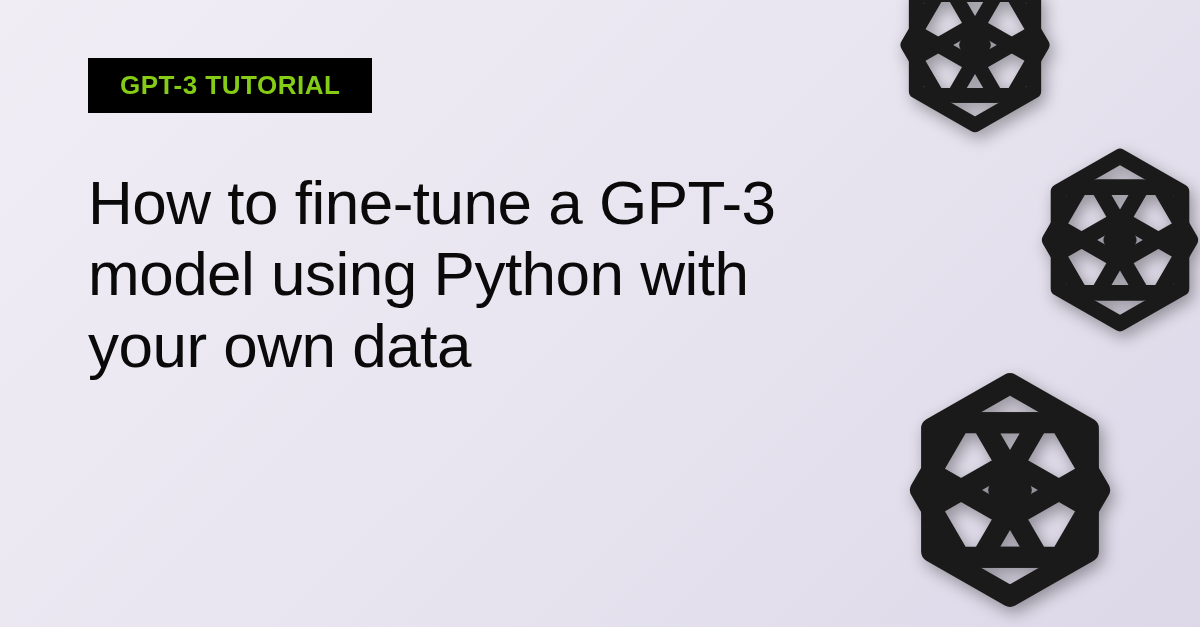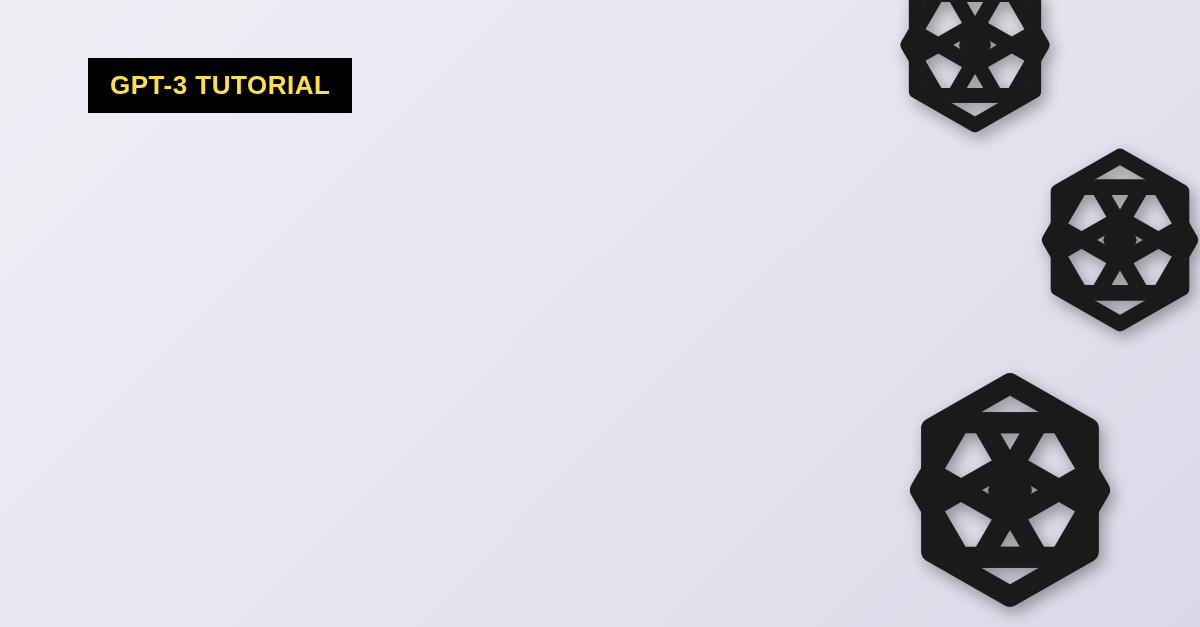--- a/index.html
+++ b/index.html
@@ -17,25 +17,25 @@
     }
     .content {
       padding: 58px 0 0 88px;
       max-width: 820px;
       position: relative;
       z-index: 2;
     }
     .tag {
       display: inline-block;
       background: #000;
-      color: #fde047;
+      color: #84cc16;
       font-size: 26px;
       font-weight: 600;
       letter-spacing: 0.5px;
-      padding: 12px 22px;
+      padding: 12px 32px;
       margin-bottom: 54px;
     }
     .title {
       font-size: 62px;
       font-weight: 500;
       line-height: 1.15;
       color: #0a0a0a;
       margin-bottom: 26px;
       letter-spacing: -0.5px;
     }
@@ -71,20 +71,21 @@
       right: 50px;
       width: 280px;
       height: 280px;
     }
   </style>
 </head>
 <body>
 
 <div class="content">
   <div class="tag">GPT-3 TUTORIAL</div>
+  <h1 class="title">How to fine-tune a GPT-3 model using Python with your own data</h1>
 </div>
 
 <div class="knot knot-1">
   <svg viewBox="0 0 100 100" xmlns="http://www.w3.org/2000/svg">
     <g fill="none" stroke="#1a1a1a" stroke-width="7" stroke-linejoin="round">
       <path d="M50 12 L78 28 L78 56 L50 40 L22 56 L22 28 Z"></path>
       <path d="M50 88 L22 72 L22 44 L50 60 L78 44 L78 72 Z"></path>
       <path d="M82 50 L68 74 L40 74 L54 50 L40 26 L68 26 Z"></path>
       <path d="M18 50 L32 26 L60 26 L46 50 L60 74 L32 74 Z"></path>
     </g>

